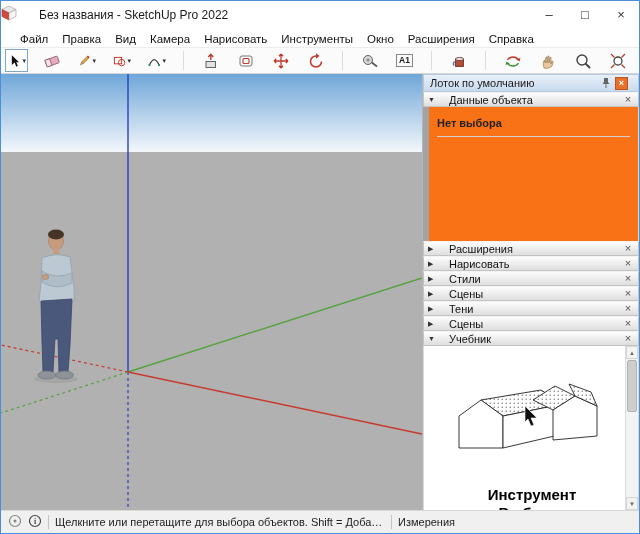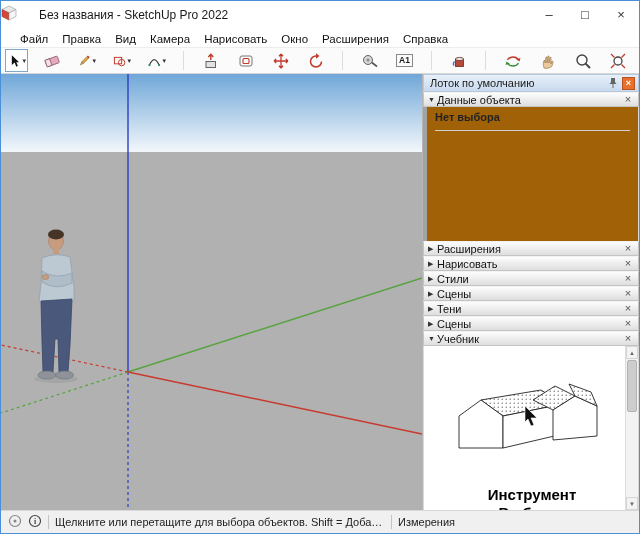--- a/index.html
+++ b/index.html
@@ -41,37 +41,37 @@
   .viewport { width:421px; flex:none; position:relative; overflow:hidden;
      background:linear-gradient(var(--sky-top,#6fa7d8),
                 var(--sky-bottom,#f3f7fb) 78px,
                 var(--ground,#b1b1b1) 78px, var(--ground,#b1b1b1)); }
   .viewport svg { position:absolute; left:0; top:0; }
 
   
   .tray { flex:1; display:flex; flex-direction:column; background:#f0f0f0;
           border-left:1px solid #b5b5b5; min-width:0; }
   .tray-titlebar { height:18px; flex:none; display:flex; align-items:center; gap:4px;
-          padding:0 3px 0 6px; font-size:11px; color:#1a1a1a;
+          padding:0 10px 0 6px; font-size:11px; color:#1a1a1a;
           background:linear-gradient(var(--tray-hdr1,#e7f0fa), var(--tray-hdr2,#c9daee));
           border:1px solid #b9c9dd; }
   .tray-close { width:13px; height:13px; background:var(--close-btn,#e8702a); color:#fff;
           font-size:9px; font-weight:bold; display:flex; align-items:center; justify-content:center;
           border:1px solid #b95420; }
   .pin { margin-left:auto; display:flex; align-items:center; }
 
-  .panel-header { height:15px; flex:none; display:flex; align-items:center; gap:0;
+  .panel-header { height:15px; flex:none; display:flex; align-items:center; gap:12px;
           padding:0 4px; font-size:11px; color:#111;
           background:linear-gradient(#fdfdfd,#dedede);
           border:1px solid #c4c4c4; border-top-color:#f2f2f2; }
   .panel-header .arrow { font-size:7px; width:9px; color:#333; }
   .panel-header .phx { margin-left:auto; color:#555; font-size:11px; line-height:11px; width:12px; text-align:center; }
 
-  .entity-body { height:134px; flex:none; background:#a16207; padding:4px 8px;
-          border-left:4px solid #a3a3a3; border-right:1px solid #d9d9d9; }
+  .entity-body { height:134px; flex:none; background:#f97316; padding:10px 8px;
+          border-left:6px solid #a3a3a3; border-right:1px solid #d9d9d9; }
   .entity-body .no-selection { font-size:11px; font-weight:bold; color:#222; }
   .entity-body .rule { border-top:1px solid #cfcfcf; margin-top:7px; }
 
   .instructor-body { flex:1; background:#ffffff; position:relative; overflow:hidden;
           border-left:1px solid #d9d9d9; border-right:1px solid #d9d9d9; padding-right:13px; }
   .instructor-body svg.house { display:block; margin:20px auto 0; }
   .instr-caption { text-align:center; font-size:15px; font-weight:bold; color:#000;
           margin-top:10px; line-height:18px;margin-left:15px; }
 
   .scrollbar { position:absolute; top:0; right:0; bottom:0; width:13px; background:#f3f3f3;
@@ -111,20 +111,21 @@
       <button class="wc">×</button>
     </span>
   </div>
 
   <div class="menubar">
     <span class="menu-item">Файл</span>
     <span class="menu-item">Правка</span>
     <span class="menu-item">Вид</span>
     <span class="menu-item">Камера</span>
     <span class="menu-item">Нарисовать</span>
+    <span class="menu-item">Инструменты</span>
     <span class="menu-item">Окно</span>
     <span class="menu-item">Расширения</span>
     <span class="menu-item">Справка</span>
   </div>
 
   <div class="toolbar">
 
     <button class="tool combo active">
       <svg width="18" height="18" viewBox="0 0 18 18">
         <polygon points="6,2 6,14 9.5,11 11.5,16 13.5,15 11.5,10.5 15,10.5" fill="#111"></polygon>

